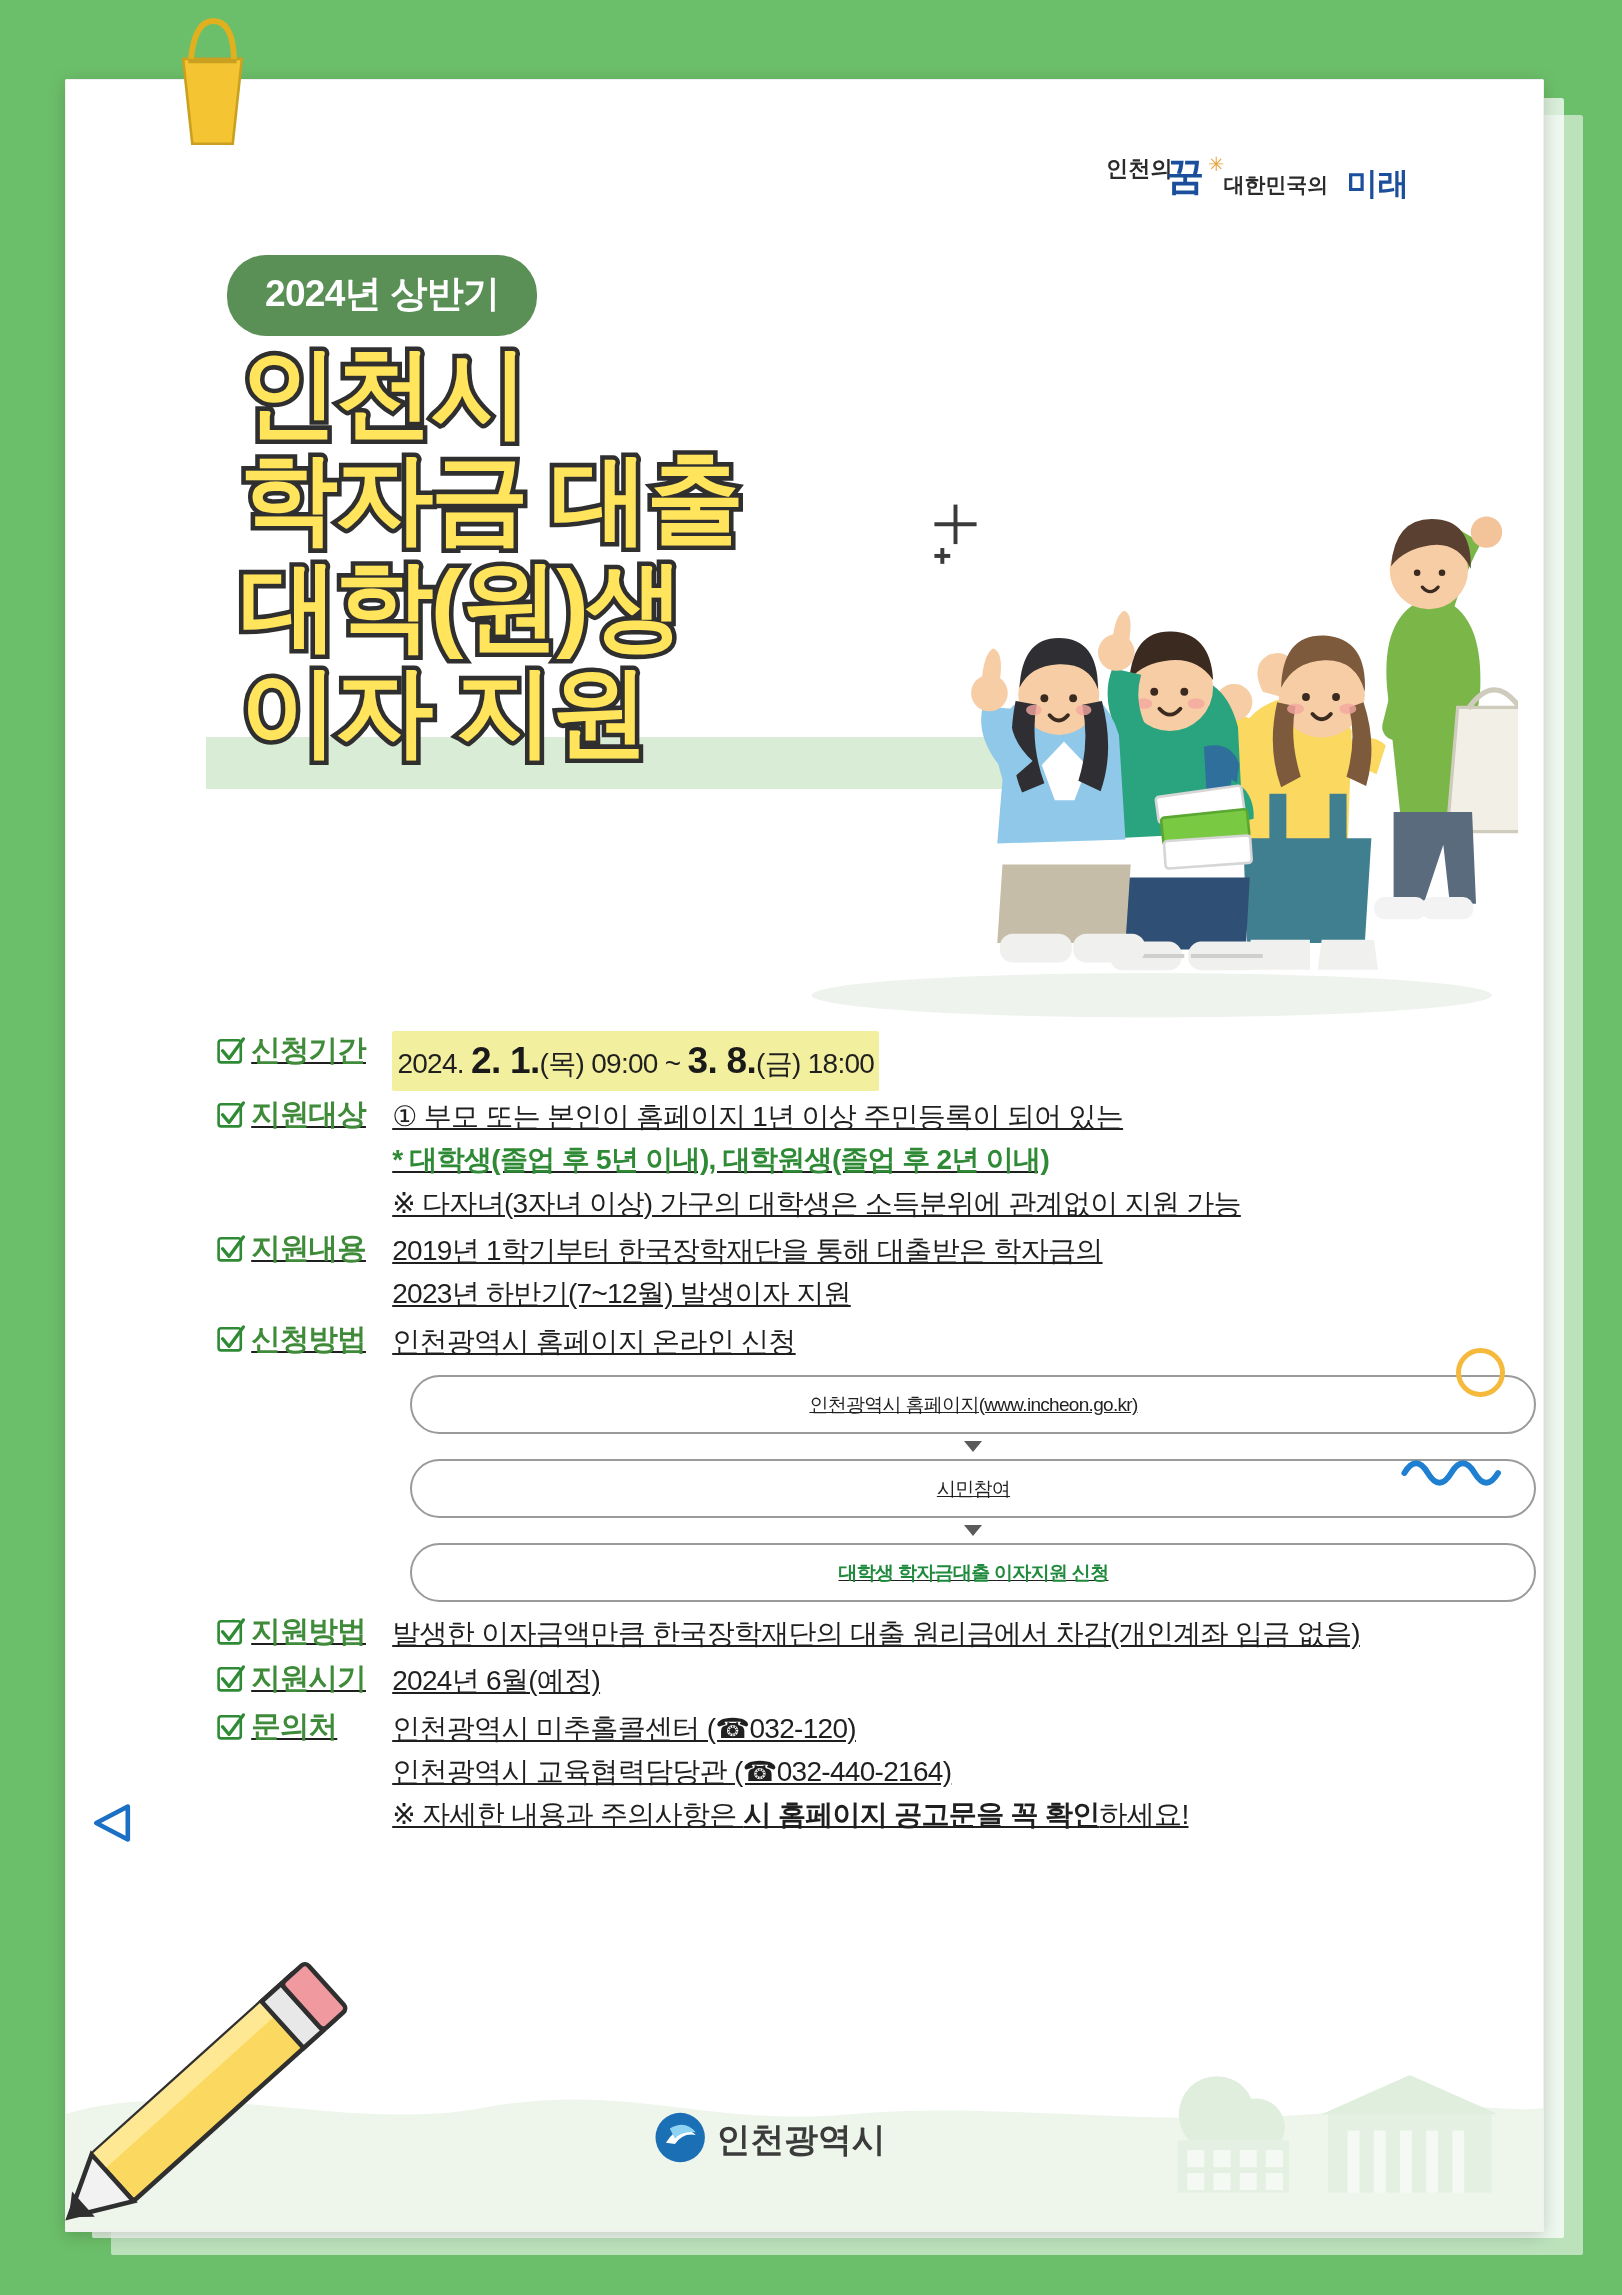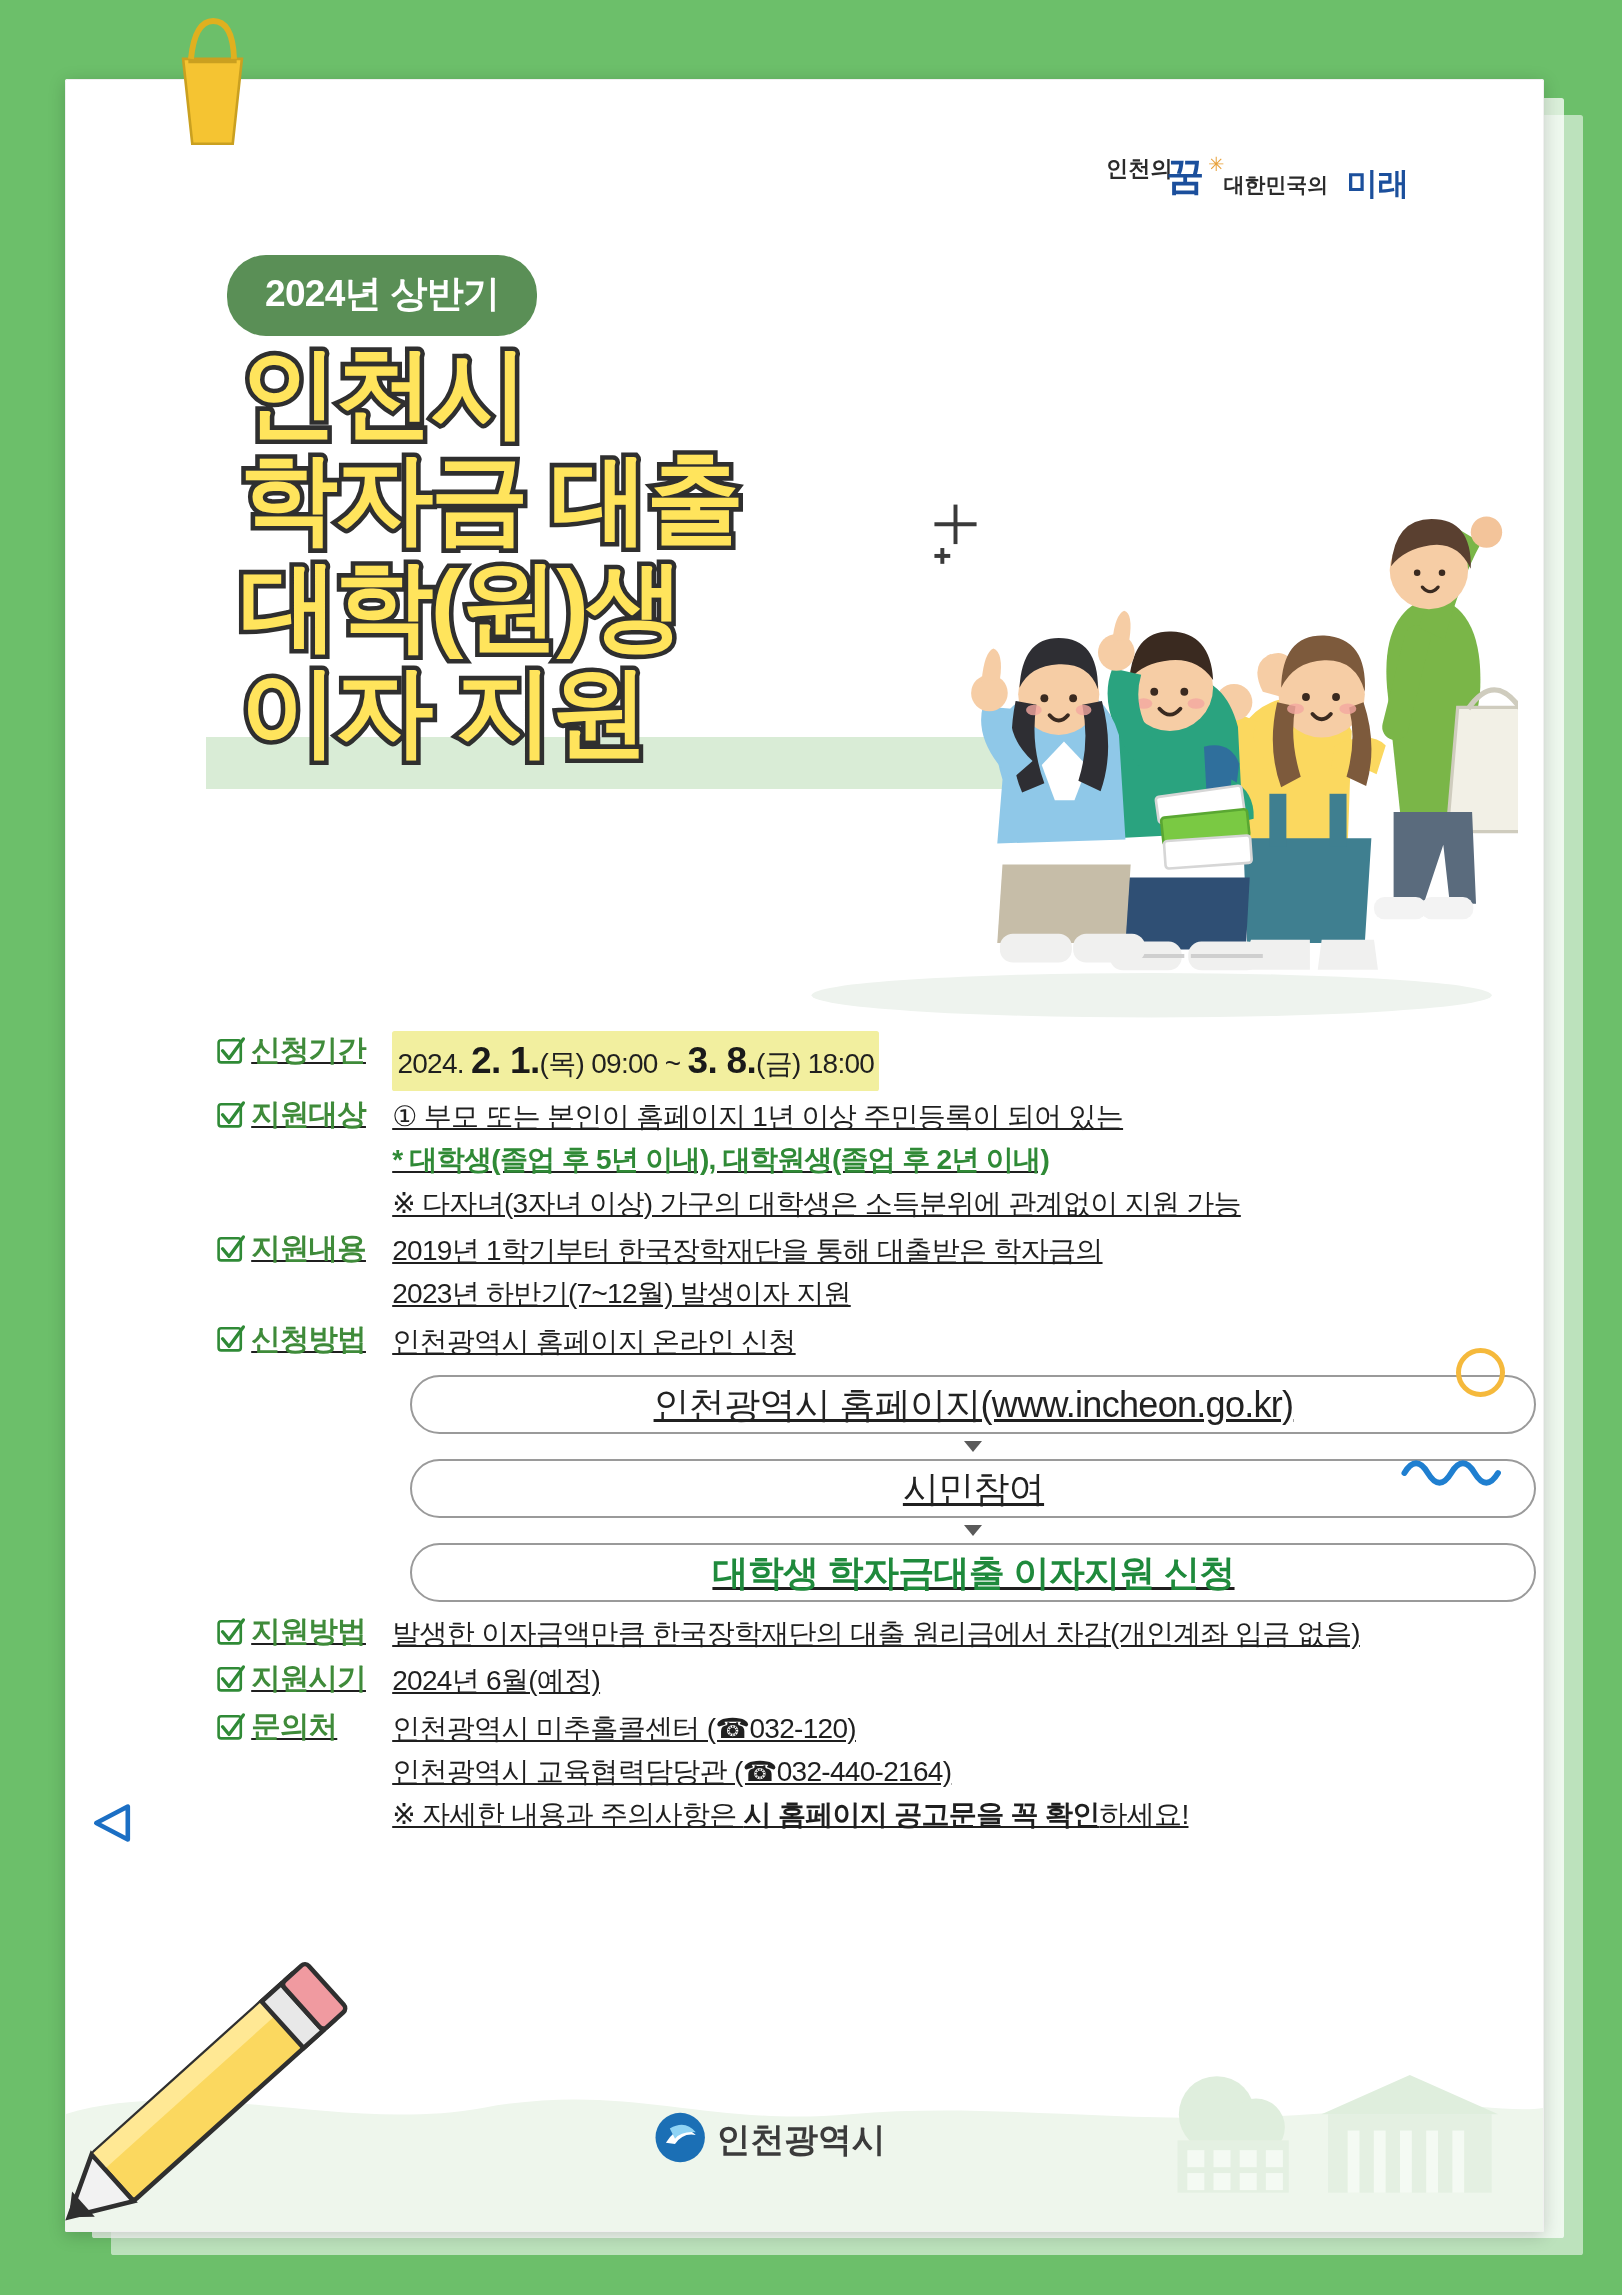--- a/index.html
+++ b/index.html
@@ -71,21 +71,21 @@
   .val{flex:1;line-height:1.55;letter-spacing:-0.7px;}
   .val .sub{display:block;}
   .green{color:#2f8a36;font-weight:700;}
   .hl-date{background:#f2ef9f;padding:1.3px 5.2px;border-radius:2.6px;display:inline-block;}
   .bignum{font-size:37px;font-weight:800;color:#1a1a1a;}
   .indent{padding-left:41px;}
   
   .flow{margin:11.8px 0 6.5px 18.3px;width:1126px;}
   .fbox{
     border:2px solid #9a9a9a;border-radius:36px;height:55px;line-height:55px;
-    text-align:center;font-size:36px;color:#222;background:#fff;letter-spacing:-0.7px;
+    text-align:center;font-size:19px;color:#222;background:#fff;letter-spacing:-0.7px;
   }
   .fbox.last{color:#1f8a3c;font-weight:800;}
   .arrow{display:flex;justify-content:center;align-items:center;height:25px;}
   .arrow span{
     display:block;width:0;height:0;border-left:9.2px solid transparent;border-right:9.2px solid transparent;border-top:11.8px solid #5a5a5a;
   }
   
   .footer-logo{position:absolute;left:50%;transform:translateX(-50%);bottom:62px;width:314px;height:65px;}
   
   .scenery{position:absolute;left:0;bottom:0;width:100%;height:216px;}

